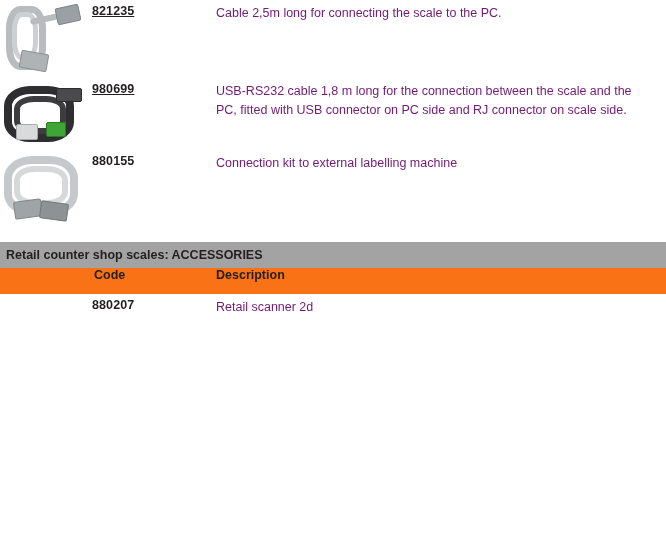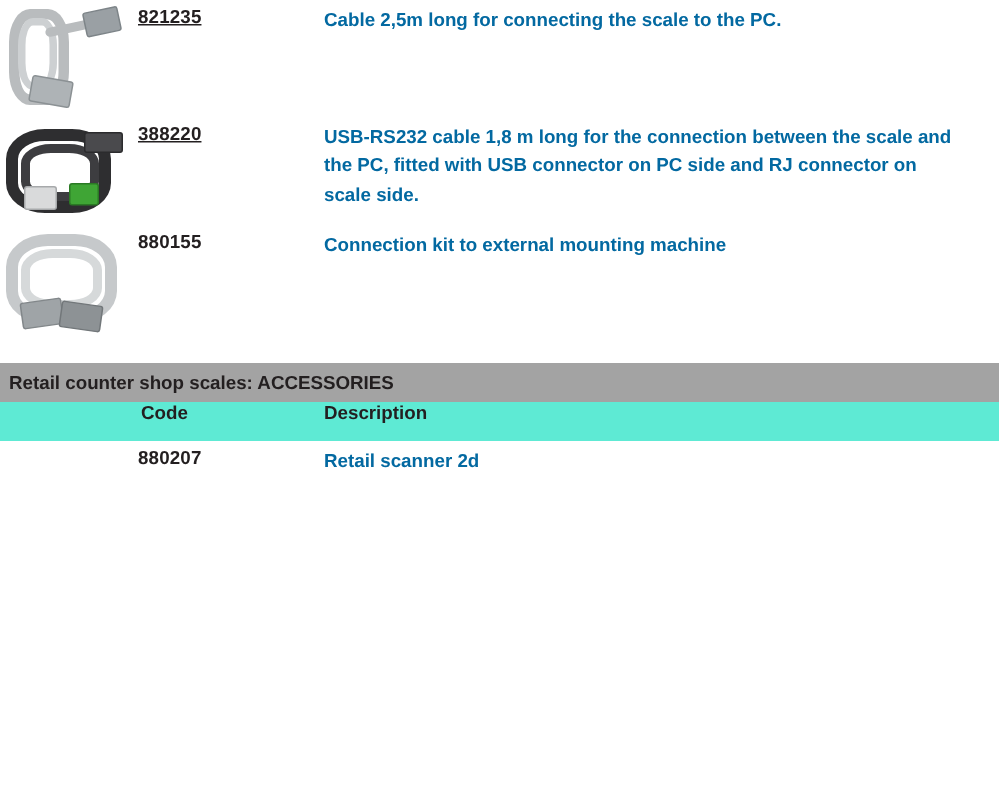--- a/index.html
+++ b/index.html
@@ -38,42 +38,41 @@
     font-weight: bold;
     color: #231f20;
     padding-top: 4px;
     letter-spacing: 0.1px;
   }
   .code.link {
     text-decoration: underline;
   }
   .desc {
     font-size: 12.5px;
-    color: #0369a1;
+    color: #701a75;
     line-height: 1.55;
     padding-top: 4px;
     padding-right: 29px;
-    font-weight: bold;
   }
   .imgcell {
     padding-left: 4px;
   }
 
   
   .section-bar {
     background: #a3a3a3;
     height: 26px;
     line-height: 26px;
     font-size: 12.5px;
     font-weight: bold;
     color: #231f20;
     padding-left: 6px;
   }
   .head-bar td {
-    background: #5eead4;
+    background: #f97316;
     height: 26px;
     font-size: 12.5px;
     font-weight: bold;
     color: #231f20;
     vertical-align: middle;
   }
   .head-bar .h-code { padding-left: 2px; }
   .spacer-row td { height: 14px; }
 
   
@@ -290,41 +289,41 @@
         <td class="imgcell">
           <div class="thumb cable2">
             <div class="loop"></div>
             <div class="loop2"></div>
             <div class="usb"></div>
             <div class="green"></div>
             <div class="rj"></div>
           </div>
         </td>
         <td>
-          <div class="code link">388220</div>
+          <div class="code link">980699</div>
         </td>
         <td>
           <div class="desc">USB-RS232 cable 1,8 m long for the connection between the scale and the PC, fitted with USB connector on PC side and RJ connector on scale side.</div>
         </td>
       </tr>
 
       <tr>
         <td class="imgcell">
           <div class="thumb cable3">
             <div class="loop"></div>
             <div class="loop2"></div>
             <div class="endA"></div>
             <div class="endB"></div>
           </div>
         </td>
         <td>
           <div class="code">880155</div>
         </td>
         <td>
-          <div class="desc">Connection kit to external mounting machine</div>
+          <div class="desc">Connection kit to external labelling machine</div>
         </td>
       </tr>
 
       <tr class="spacer-row">
           <td colspan="3"></td>
         </tr>
     </tbody>
   </table>
 
   <div class="section-bar">Retail counter shop scales: ACCESSORIES</div>

